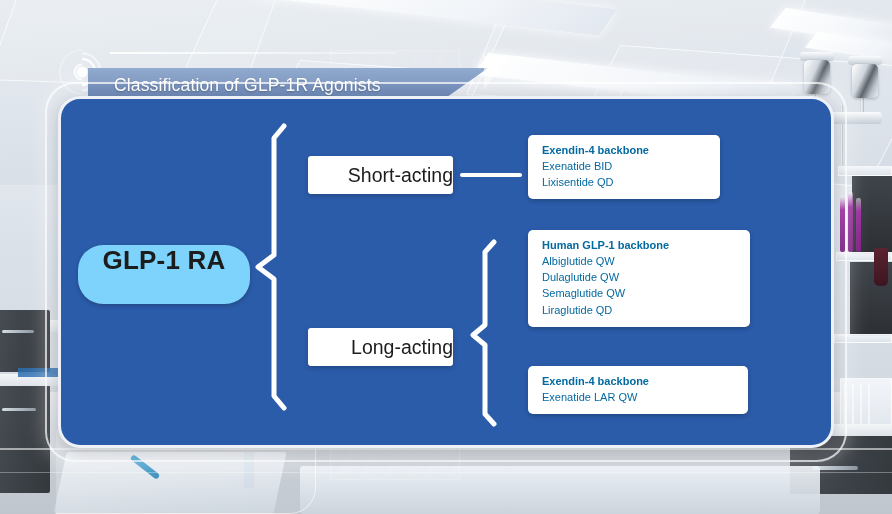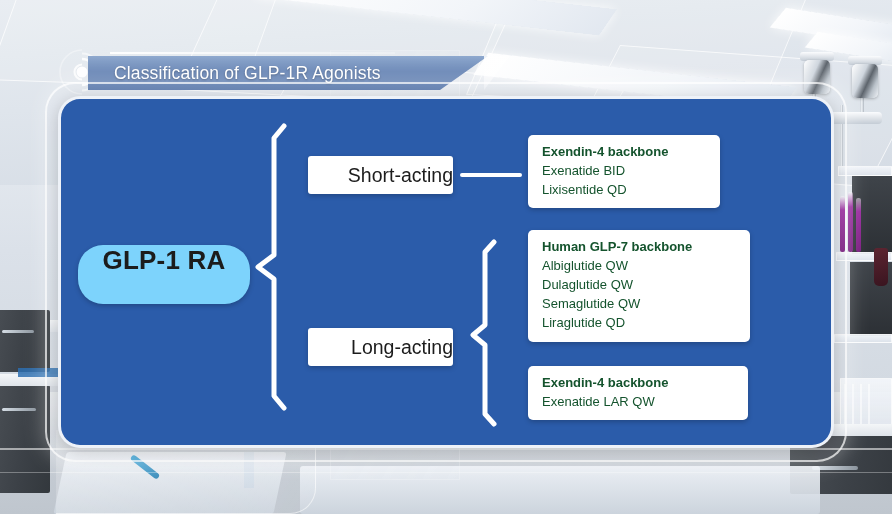--- a/index.html
+++ b/index.html
@@ -143,21 +143,21 @@
   
   .panel {
     position: absolute;
     left: 58px; top: 96px; width: 776px; height: 352px;
     border-radius: 22px;
     background: #2b5caa;
     border: 3px solid rgba(255,255,255,.92);
     box-shadow: 0 4px 16px rgba(0,0,0,.18);
   }
   .title-banner {
-    position: absolute; left: 88px; top: 56px;
+    position: absolute; left: 88px; top: 68px;
     width: 400px; height: 34px;
     background: linear-gradient(180deg,#8fa9ce 0%, #6b88b7 45%, #5b7aad 100%);
     clip-path: polygon(0 0, 100% 0, 88% 100%, 0 100%);
     display: flex; align-items: center;
   }
   .title-banner-text {
     color: #ffffff;
     font-size: 17.5px;
     letter-spacing: .15px;
     padding-left: 26px;
@@ -205,21 +205,21 @@
   #node-long  { left: 308px; top: 328px; width: 145px; height: 38px; }
 
   .leaf {
     position: absolute;
     background: #ffffff;
     border-radius: 5px;
     box-shadow: 0 2px 5px rgba(0,0,0,.22);
     padding: 7px 14px 9px 14px;
   }
   .leaf .line {
-    font-size: 13px; color: #14532d; line-height: 1.47; white-space: nowrap;
+    font-size: 11px; color: #0369a1; line-height: 1.47; white-space: nowrap;
   }
   .leaf .line.head { font-weight: bold; }
 
   #leaf-short { left: 528px; top: 135px; width: 192px; }
   #leaf-human { left: 528px; top: 230px; width: 222px; }
   #leaf-exlar { left: 528px; top: 366px; width: 220px; }
 
   
   .connector {
     position: absolute; left: 460px; top: 173px; width: 62px; height: 4px;
@@ -353,21 +353,21 @@
       <path d="M26 4 L17 14 L17 87 L5 97 L17 107 L17 176 L26 186"></path>
     </svg>
 
     <div class="leaf" id="leaf-short">
       <div class="line head">Exendin-4 backbone</div>
       <div class="line">Exenatide BID</div>
       <div class="line">Lixisentide QD</div>
     </div>
 
     <div class="leaf" id="leaf-human">
-      <div class="line head">Human GLP-7 backbone</div>
+      <div class="line head">Human GLP-1 backbone</div>
       <div class="line">Albiglutide QW</div>
       <div class="line">Dulaglutide QW</div>
       <div class="line">Semaglutide QW</div>
       <div class="line">Liraglutide QD</div>
     </div>
 
     <div class="leaf" id="leaf-exlar">
       <div class="line head">Exendin-4 backbone</div>
       <div class="line">Exenatide LAR QW</div>
     </div>

